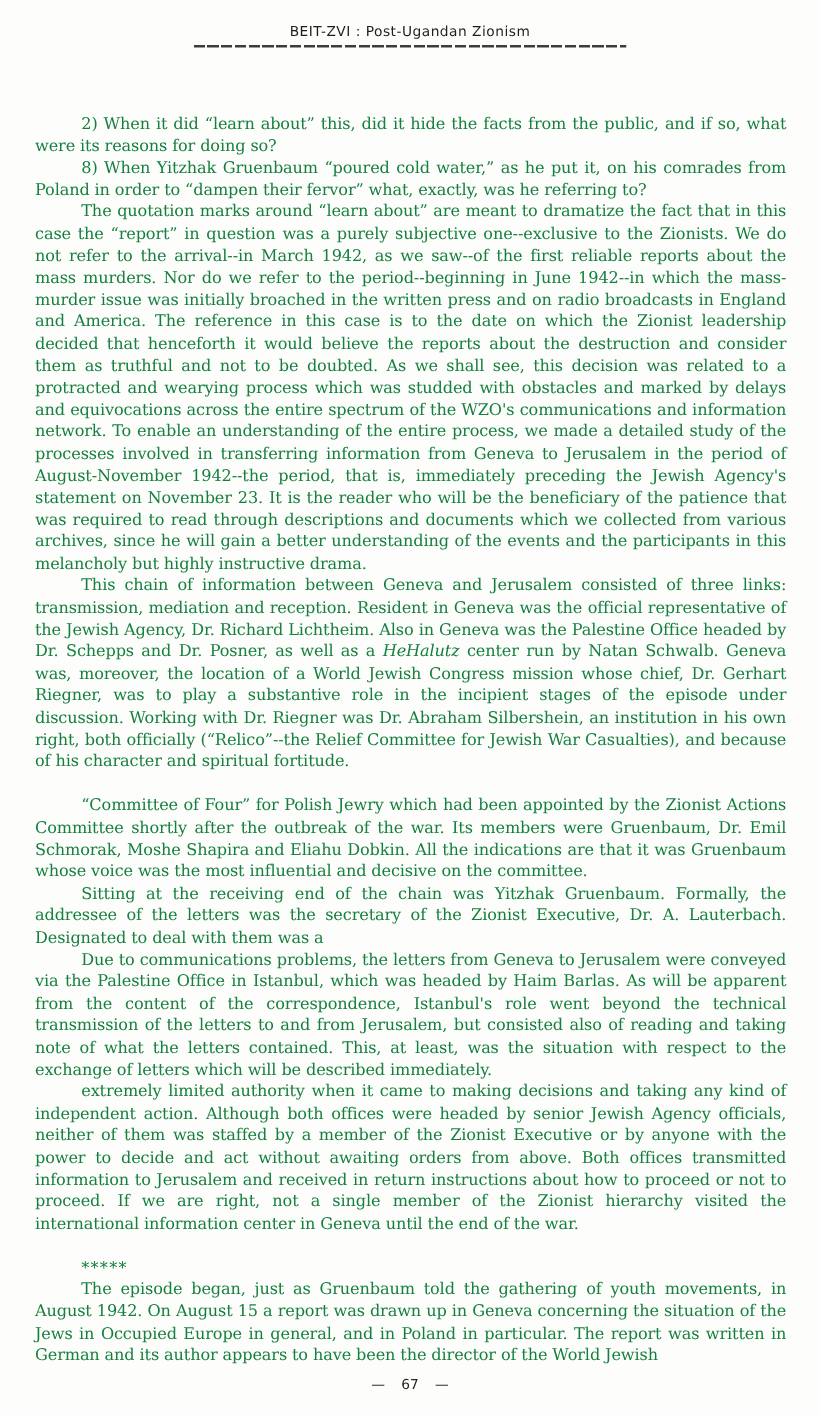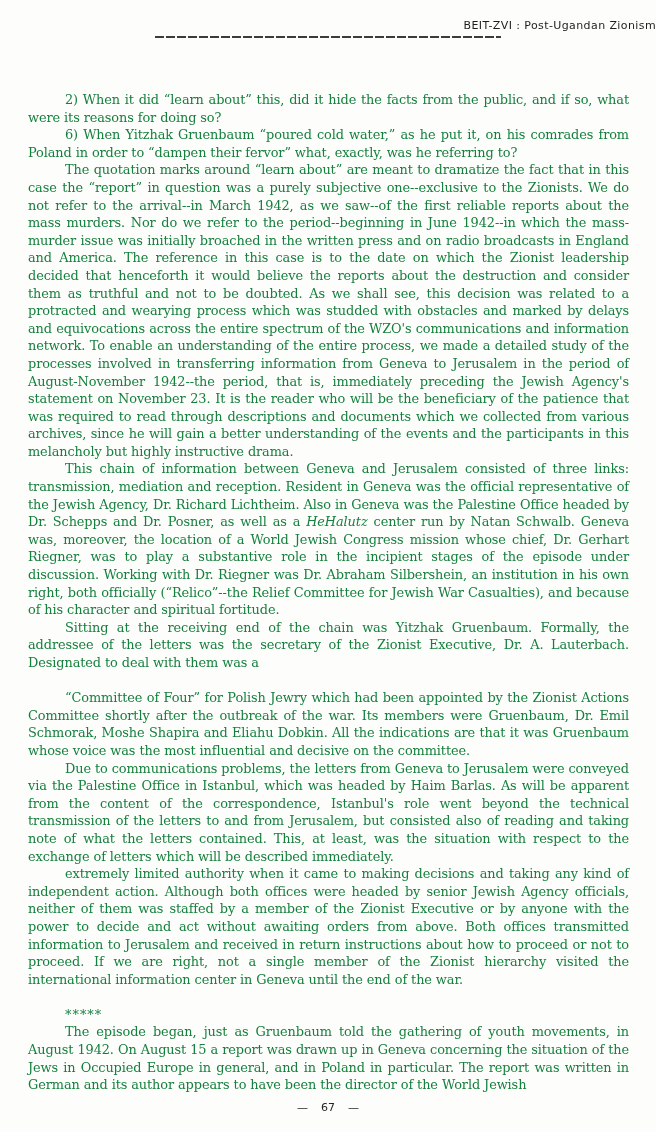--- a/index.html
+++ b/index.html
@@ -15,21 +15,21 @@
     margin: 0 auto;
     background: #fdfdfc;
     overflow: hidden;
     color: #161616;
   }
   .page-header {
     position: absolute;
     top: 19px;
     left: 0;
     right: 0;
-    text-align: right;
+    text-align: center;
   }
   .running-head {
     font-family: "DejaVu Sans", "Liberation Sans", sans-serif;
     font-size: 11px;
     letter-spacing: 0.4px;
     color: #1e1e1e;
   }
   .header-rule {
     width: 346px;
     height: 2px;
@@ -78,25 +78,25 @@
 
 <div class="page">
 
   <header class="page-header">
     <div class="running-head">BEIT-ZVI : Post-Ugandan Zionism</div>
     <div class="header-rule"></div>
   </header>
 
   <main class="body-text" id="body-text">
       <p class="para"><span>2) When it did “learn about” this, did it hide the facts from the public, and if so, what were its reasons for doing so?</span></p>
-      <p class="para"><span>6) When Yitzhak Gruenbaum “poured cold water,” as he put it, on his comrades from Poland in order to “dampen their fervor” what, exactly, was he referring to?</span></p>
+      <p class="para"><span>8) When Yitzhak Gruenbaum “poured cold water,” as he put it, on his comrades from Poland in order to “dampen their fervor” what, exactly, was he referring to?</span></p>
       <p class="para"><span>The quotation marks around “learn about” are meant to dramatize the fact that in this case the “report” in question was a purely subjective one--exclusive to the Zionists. We do not refer to the arrival--in March 1942, as we saw--of the first reliable reports about the mass murders. Nor do we refer to the period--beginning in June 1942--in which the mass-murder issue was initially broached in the written press and on radio broadcasts in England and America. The reference in this case is to the date on which the Zionist leadership decided that henceforth it would believe the reports about the destruction and consider them as truthful and not to be doubted. As we shall see, this decision was related to a protracted and wearying process which was studded with obstacles and marked by delays and equivocations across the entire spectrum of the WZO's communications and information network. To enable an understanding of the entire process, we made a detailed study of the processes involved in transferring information from Geneva to Jerusalem in the period of August-November 1942--the period, that is, immediately preceding the Jewish Agency's statement on November 23. It is the reader who will be the beneficiary of the patience that was required to read through descriptions and documents which we collected from various archives, since he will gain a better understanding of the events and the participants in this melancholy but highly instructive drama.</span></p>
       <p class="para"><span>This chain of information between Geneva and Jerusalem consisted of three links: transmission, mediation and reception. Resident in Geneva was the official representative of the Jewish Agency, Dr. Richard Lichtheim. Also in Geneva was the Palestine Office headed by Dr. Schepps and Dr. Posner, as well as a </span><span class="italic">HeHalutz</span><span> center run by Natan Schwalb. Geneva was, moreover, the location of a World Jewish Congress mission whose chief, Dr. Gerhart Riegner, was to play a substantive role in the incipient stages of the episode under discussion. Working with Dr. Riegner was Dr. Abraham Silbershein, an institution in his own right, both officially (“Relico”--the Relief Committee for Jewish War Casualties), and because of his character and spiritual fortitude.</span></p>
+      <p class="para space-before"><span>“Committee of Four” for Polish Jewry which had been appointed by the Zionist Actions Committee shortly after the outbreak of the war. Its members were Gruenbaum, Dr. Emil Schmorak, Moshe Shapira and Eliahu Dobkin. All the indications are that it was Gruenbaum whose voice was the most influential and decisive on the committee.</span></p>
       <p class="para"><span>Sitting at the receiving end of the chain was Yitzhak Gruenbaum. Formally, the addressee of the letters was the secretary of the Zionist Executive, Dr. A. Lauterbach. Designated to deal with them was a</span></p>
-      <p class="para space-before"><span>“Committee of Four” for Polish Jewry which had been appointed by the Zionist Actions Committee shortly after the outbreak of the war. Its members were Gruenbaum, Dr. Emil Schmorak, Moshe Shapira and Eliahu Dobkin. All the indications are that it was Gruenbaum whose voice was the most influential and decisive on the committee.</span></p>
       <p class="para"><span>Due to communications problems, the letters from Geneva to Jerusalem were conveyed via the Palestine Office in Istanbul, which was headed by Haim Barlas. As will be apparent from the content of the correspondence, Istanbul's role went beyond the technical transmission of the letters to and from Jerusalem, but consisted also of reading and taking note of what the letters contained. This, at least, was the situation with respect to the exchange of letters which will be described immediately.</span></p>
       <p class="para"><span>extremely limited authority when it came to making decisions and taking any kind of independent action. Although both offices were headed by senior Jewish Agency officials, neither of them was staffed by a member of the Zionist Executive or by anyone with the power to decide and act without awaiting orders from above. Both offices transmitted information to Jerusalem and received in return instructions about how to proceed or not to proceed. If we are right, not a single member of the Zionist hierarchy visited the international information center in Geneva until the end of the war.</span></p>
       <p class="para space-before separator"><span>*****</span></p>
       <p class="para"><span>The episode began, just as Gruenbaum told the gathering of youth movements, in August 1942. On August 15 a report was drawn up in Geneva concerning the situation of the Jews in Occupied Europe in general, and in Poland in particular. The report was written in German and its author appears to have been the director of the World Jewish</span></p>
     </main>
 
   <footer class="page-footer">
     <span class="footer-dash">—</span><span>67</span><span class="footer-dash">—</span>
   </footer>
 

